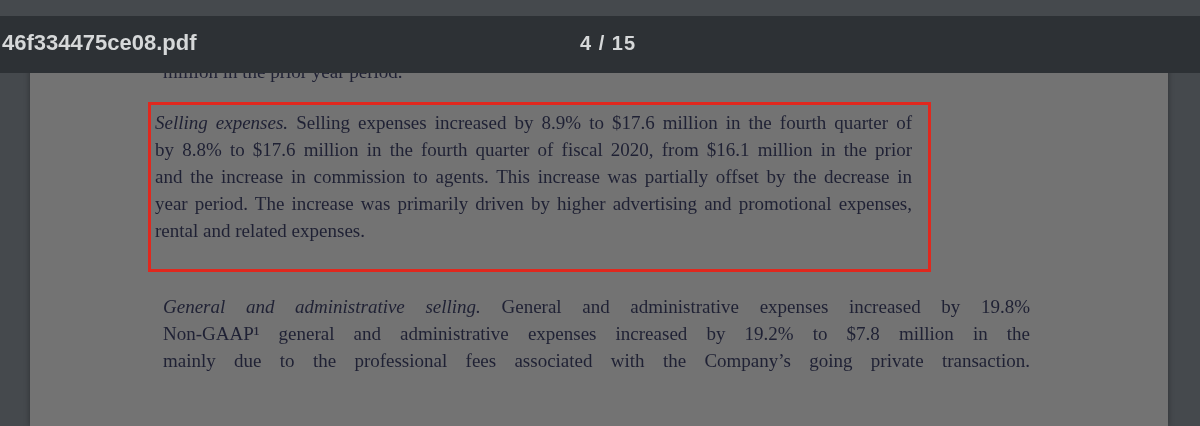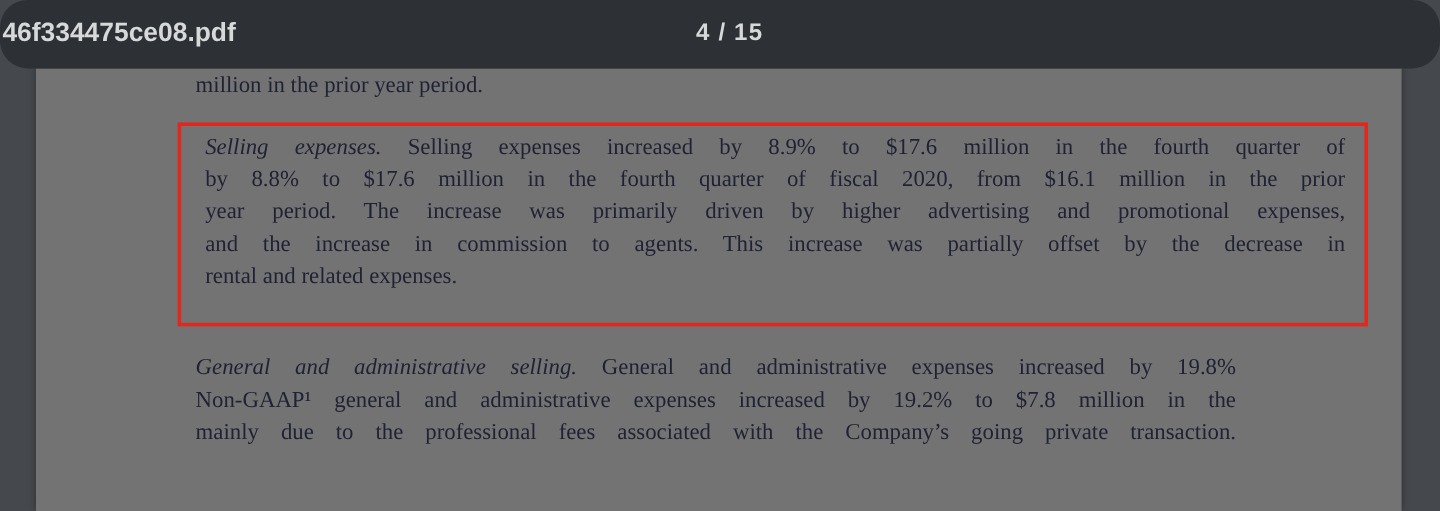--- a/index.html
+++ b/index.html
@@ -13,26 +13,25 @@
   }
   .viewport {
     position: relative;
     width: 1200px;
     height: 426px;
     overflow: hidden;
   }
   
   .toolbar {
     position: absolute;
-    top: 0; left: 0;
+    top: 16px; left: 0;
     width: 1200px;
     height: 57px;
     background: #2d3135;
     z-index: 5;
-    border-radius: 23px;
   }
   .toolbar .filename {
     position: absolute;
     left: 2px;
     top: 0;
     height: 57px;
     line-height: 54px;
     font-size: 22px;
     font-weight: 700;
     color: #d6d8d9;
@@ -71,25 +70,25 @@
   .intro-line {
     position: absolute;
     left: 133px;
     top: 1px;
     width: 867px;
   }
   .highlight-box {
     position: absolute;
     left: 118px;
     top: 45px;
-    width: 992px;
+    width: 783px;
     height: 170px;
     border: 3px solid #e0281e;
     box-sizing: border-box;
-    padding: 4px 16px 0 20px;
+    padding: 4px 16px 0 4px;
     background: transparent;
   }
   .para-2 {
     position: absolute;
     left: 133px;
     top: 236px;
     width: 867px;
   }
   .line {
     text-align: justify;
@@ -116,22 +115,22 @@
   <div class="page">
 
     <div class="doc-text intro-line">
         <div class="line last">million in the prior year period.</div>
       </div>
 
     <div class="highlight-box" style="border-color: rgb(224, 40, 30);">
       <div class="doc-text">
           <div class="line"><i>Selling expenses.</i> Selling expenses increased by 8.9% to $17.6 million in the fourth quarter of</div>
           <div class="line">by 8.8% to $17.6 million in the fourth quarter of fiscal 2020, from $16.1 million in the prior</div>
+          <div class="line">and the increase in commission to agents. This increase was partially offset by the decrease in</div>
           <div class="line">year period. The increase was primarily driven by higher advertising and promotional expenses,</div>
-          <div class="line">and the increase in commission to agents. This increase was partially offset by the decrease in</div>
           <div class="line last">rental and related expenses.</div>
         </div>
     </div>
 
     <div class="doc-text para-2">
         <div class="line"><i>General and administrative selling.</i> General and administrative expenses increased by 19.8%</div>
         <div class="line">Non-GAAP¹ general and administrative expenses increased by 19.2% to $7.8 million in the</div>
         <div class="line">mainly due to the professional fees associated with the Company’s going private transaction.</div>
       </div>
 

